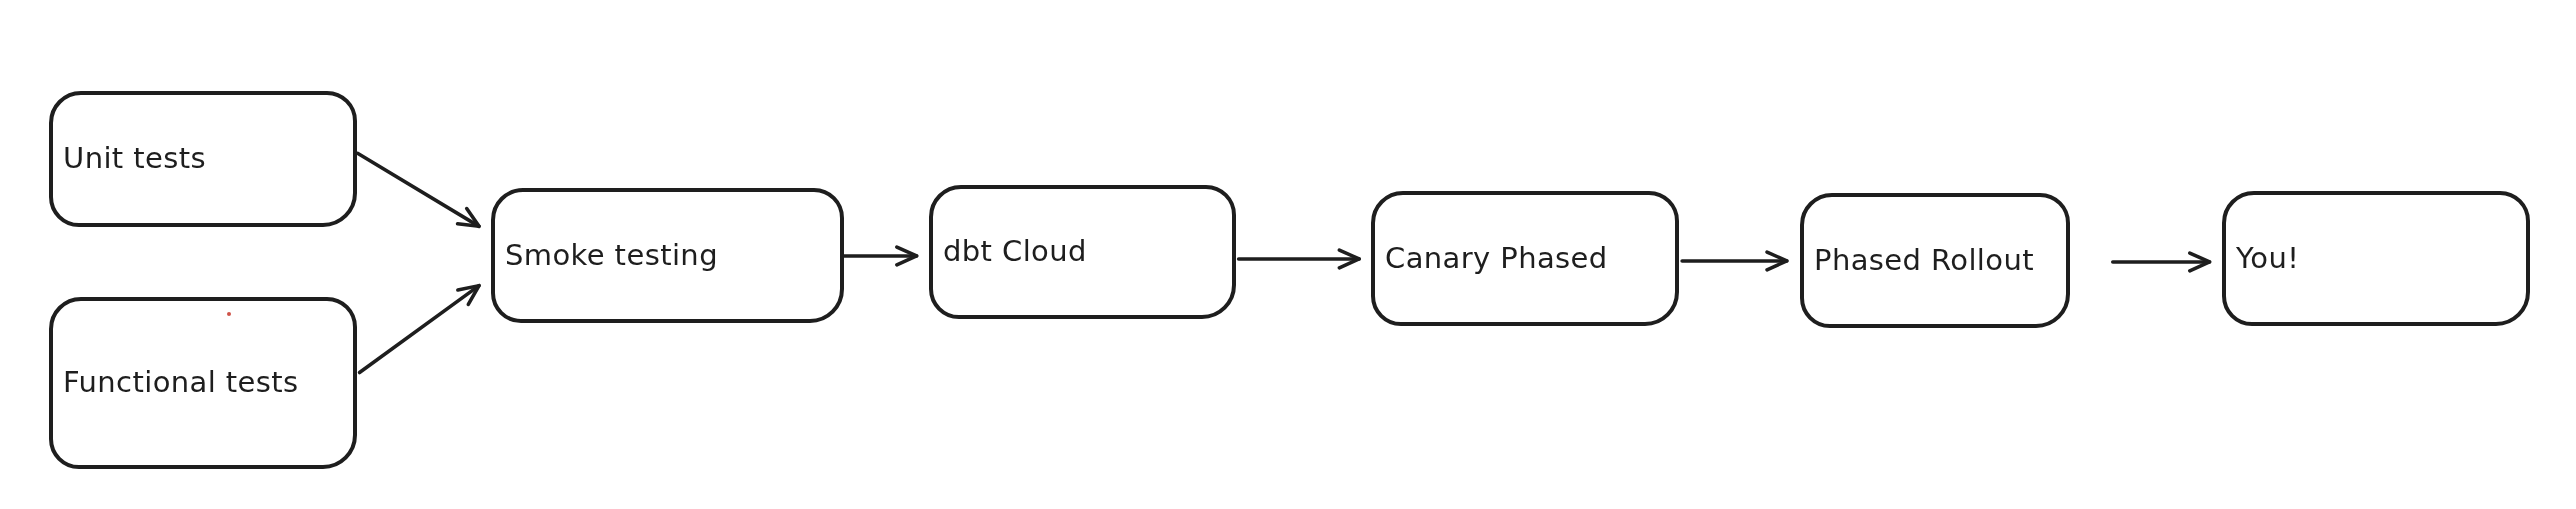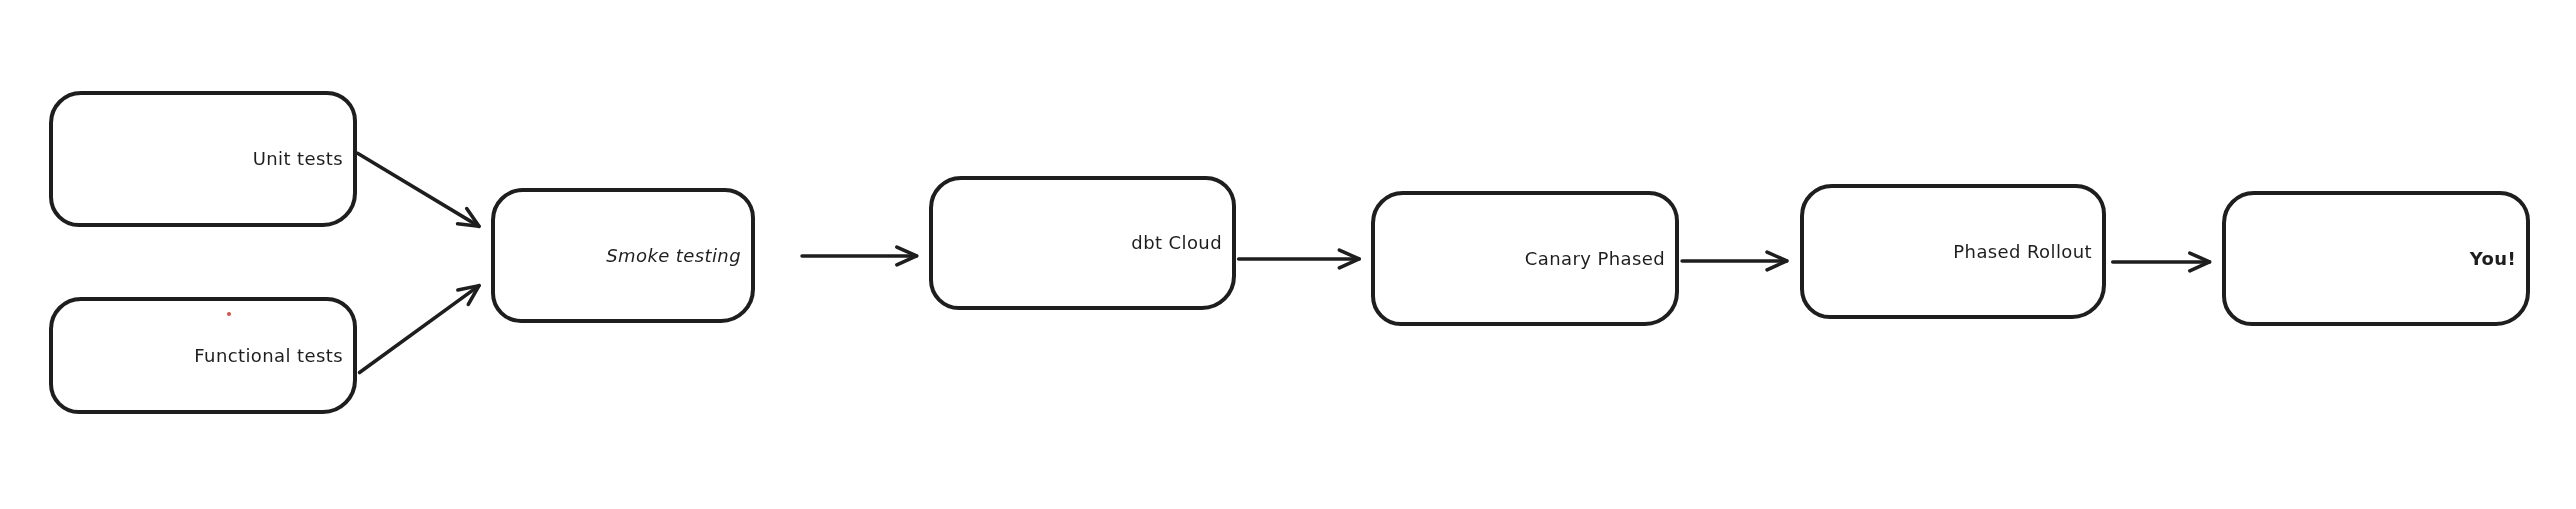--- a/index.html
+++ b/index.html
@@ -25,34 +25,34 @@
     pointer-events: none;
   }
   .node {
     position: absolute;
     box-sizing: border-box;
     border: 4px solid #1e1e1e;
     border-radius: 32px 30px 34px 30px;
     background: #ffffff;
     display: flex;
     align-items: center;
-    justify-content: flex-end;
+    justify-content: flex-start;
     text-align: center;
-    font-size: 18px;
+    font-size: 29px;
     line-height: 1.3;
     letter-spacing: 0.4px;
   }
   .node .label { padding: 0 10px; }
   #node-unit-tests       { left: 49px;   top: 91px;  width: 308px; height: 136px; }
-  #node-functional-tests { left: 49px;   top: 297px; width: 308px; height: 117px; }
-  #node-smoke-testing    { left: 491px;  top: 188px; width: 264px; height: 135px; font-style: italic; }
-  #node-dbt-cloud        { left: 929px;  top: 176px; width: 307px; height: 134px; }
+  #node-functional-tests { left: 49px;   top: 297px; width: 308px; height: 172px; }
+  #node-smoke-testing    { left: 491px;  top: 188px; width: 353px; height: 135px; }
+  #node-dbt-cloud        { left: 929px;  top: 185px; width: 307px; height: 134px; }
   #node-canary-tests     { left: 1371px; top: 191px; width: 308px; height: 135px; }
-  #node-phased-rollout   { left: 1800px; top: 184px; width: 306px; height: 135px; }
-  #node-you              { left: 2222px; top: 191px; width: 308px; height: 135px; font-weight: bold; }
+  #node-phased-rollout   { left: 1800px; top: 193px; width: 270px; height: 135px; }
+  #node-you              { left: 2222px; top: 191px; width: 308px; height: 135px; }
   .edge {
     fill: none;
     stroke: #1e1e1e;
     stroke-width: 3.6;
     stroke-linecap: round;
   }
   .red-dot {
     position: absolute;
     left: 227px;
     top: 312px;

